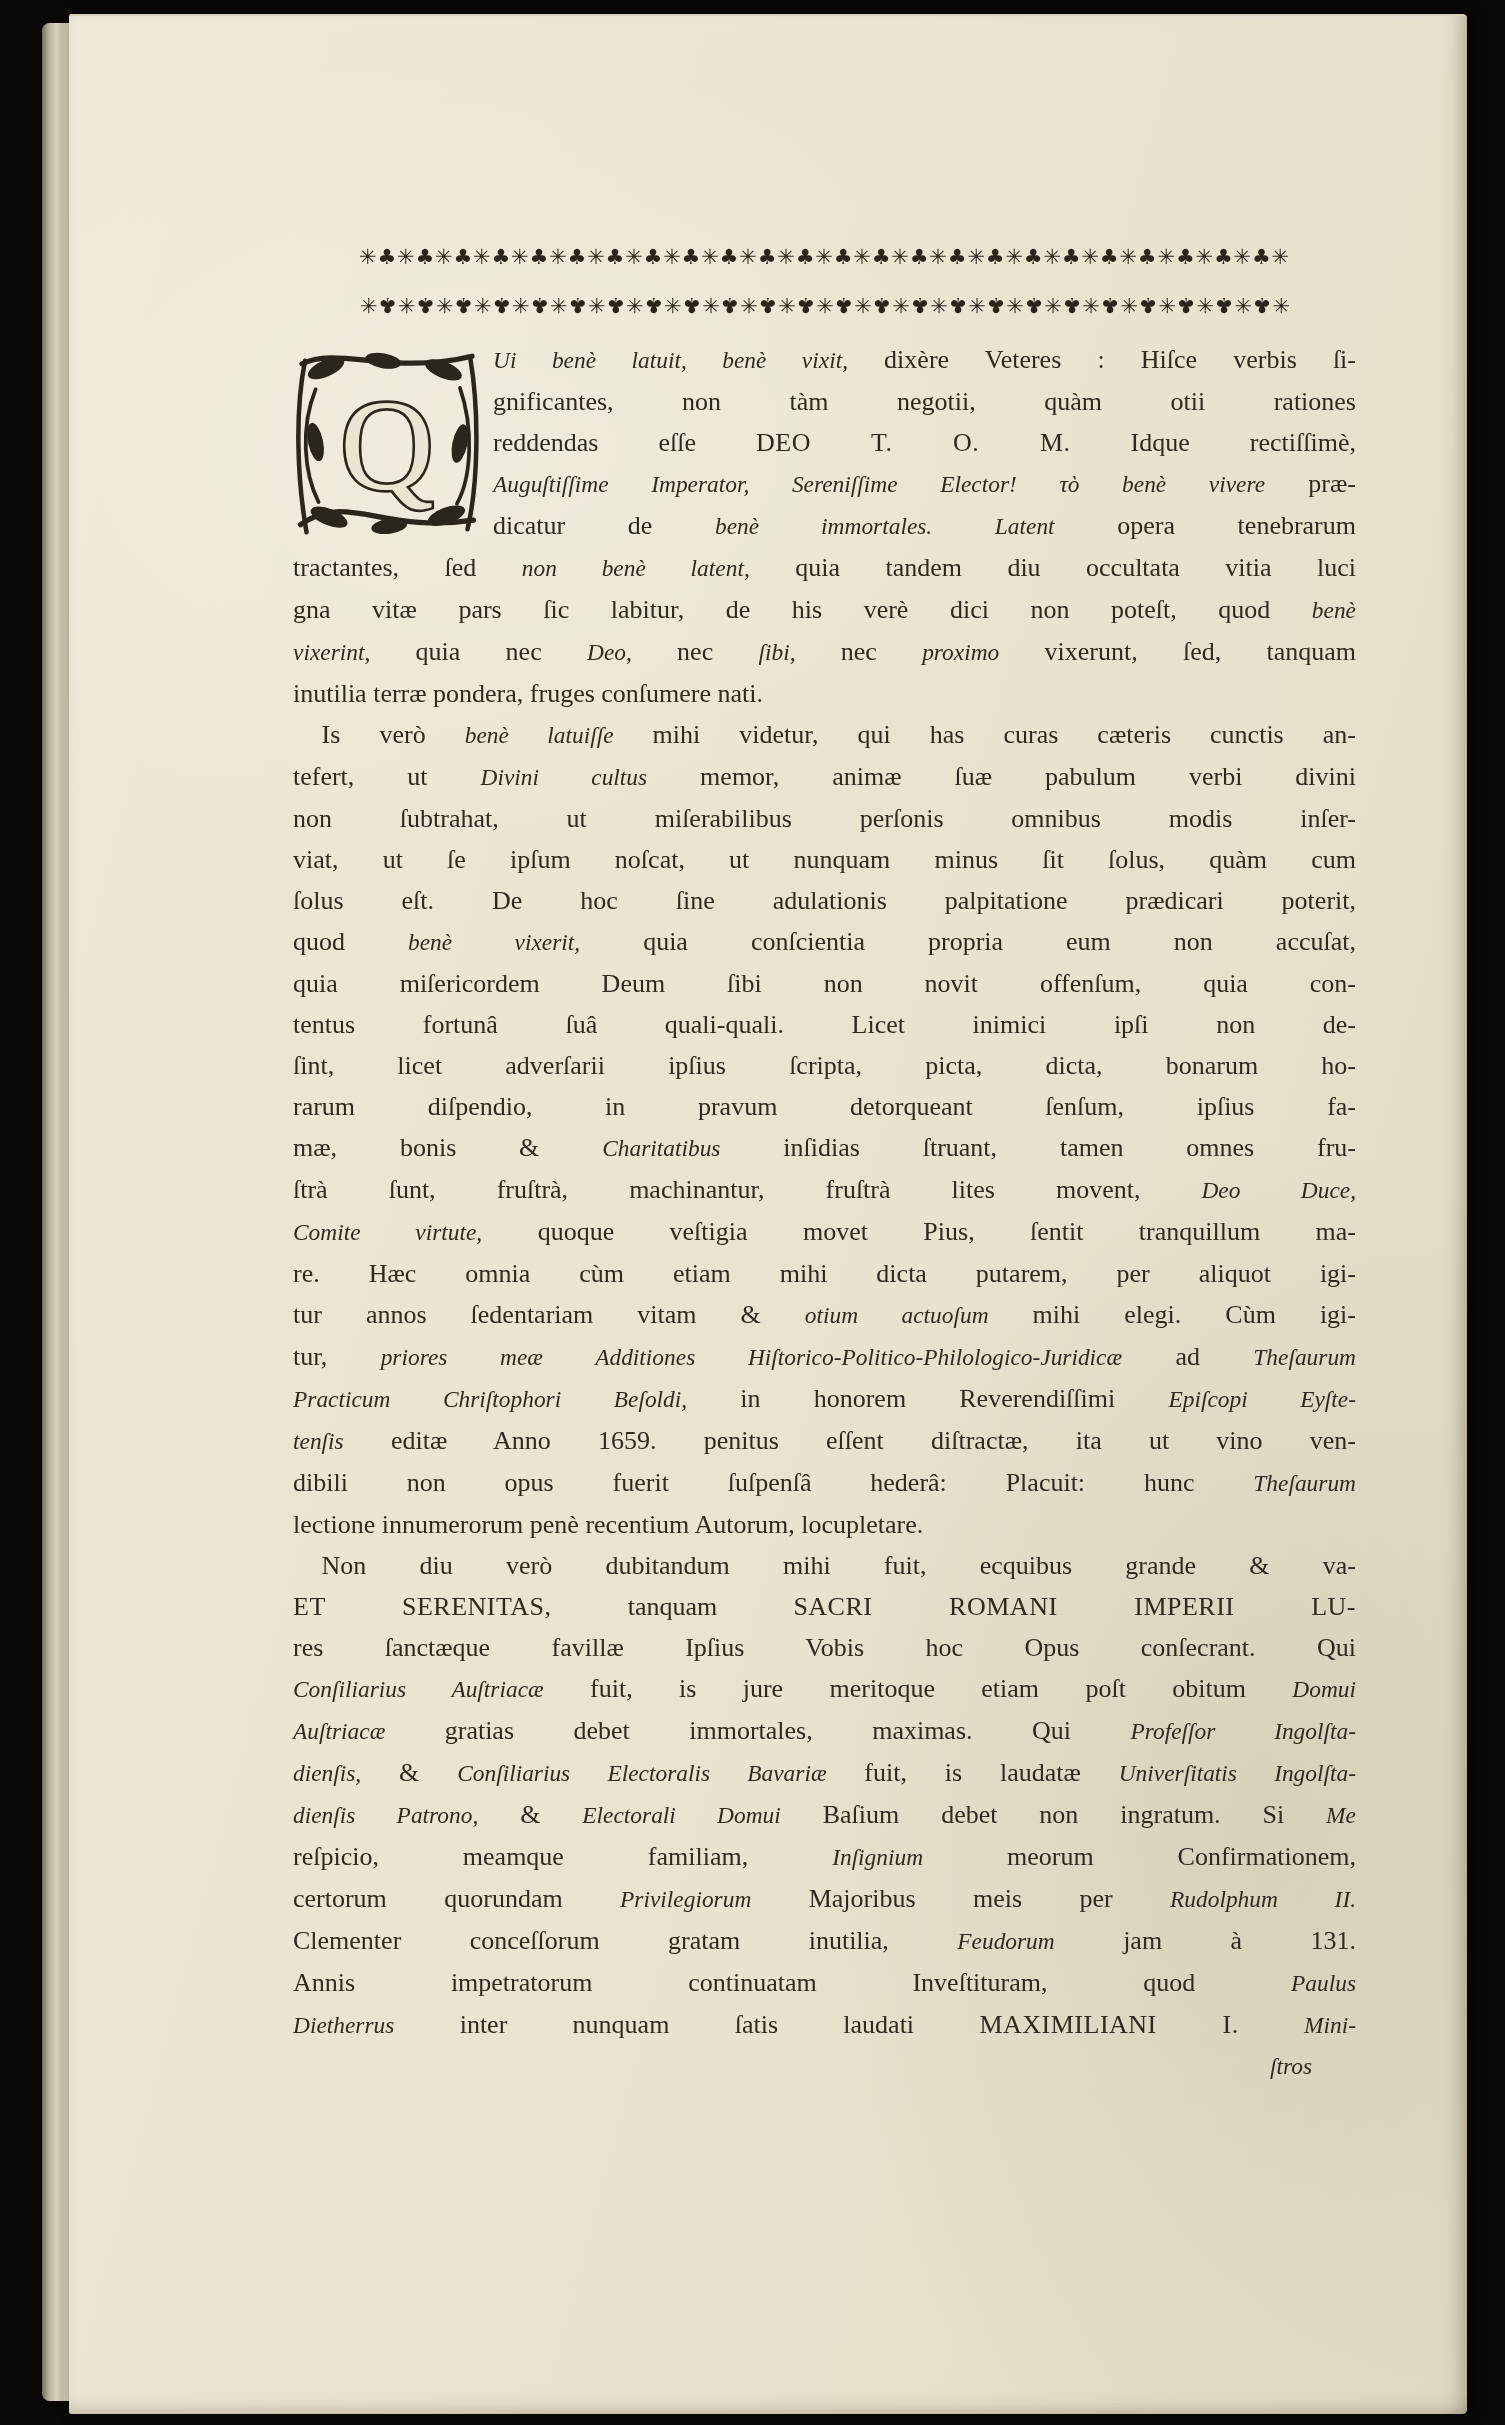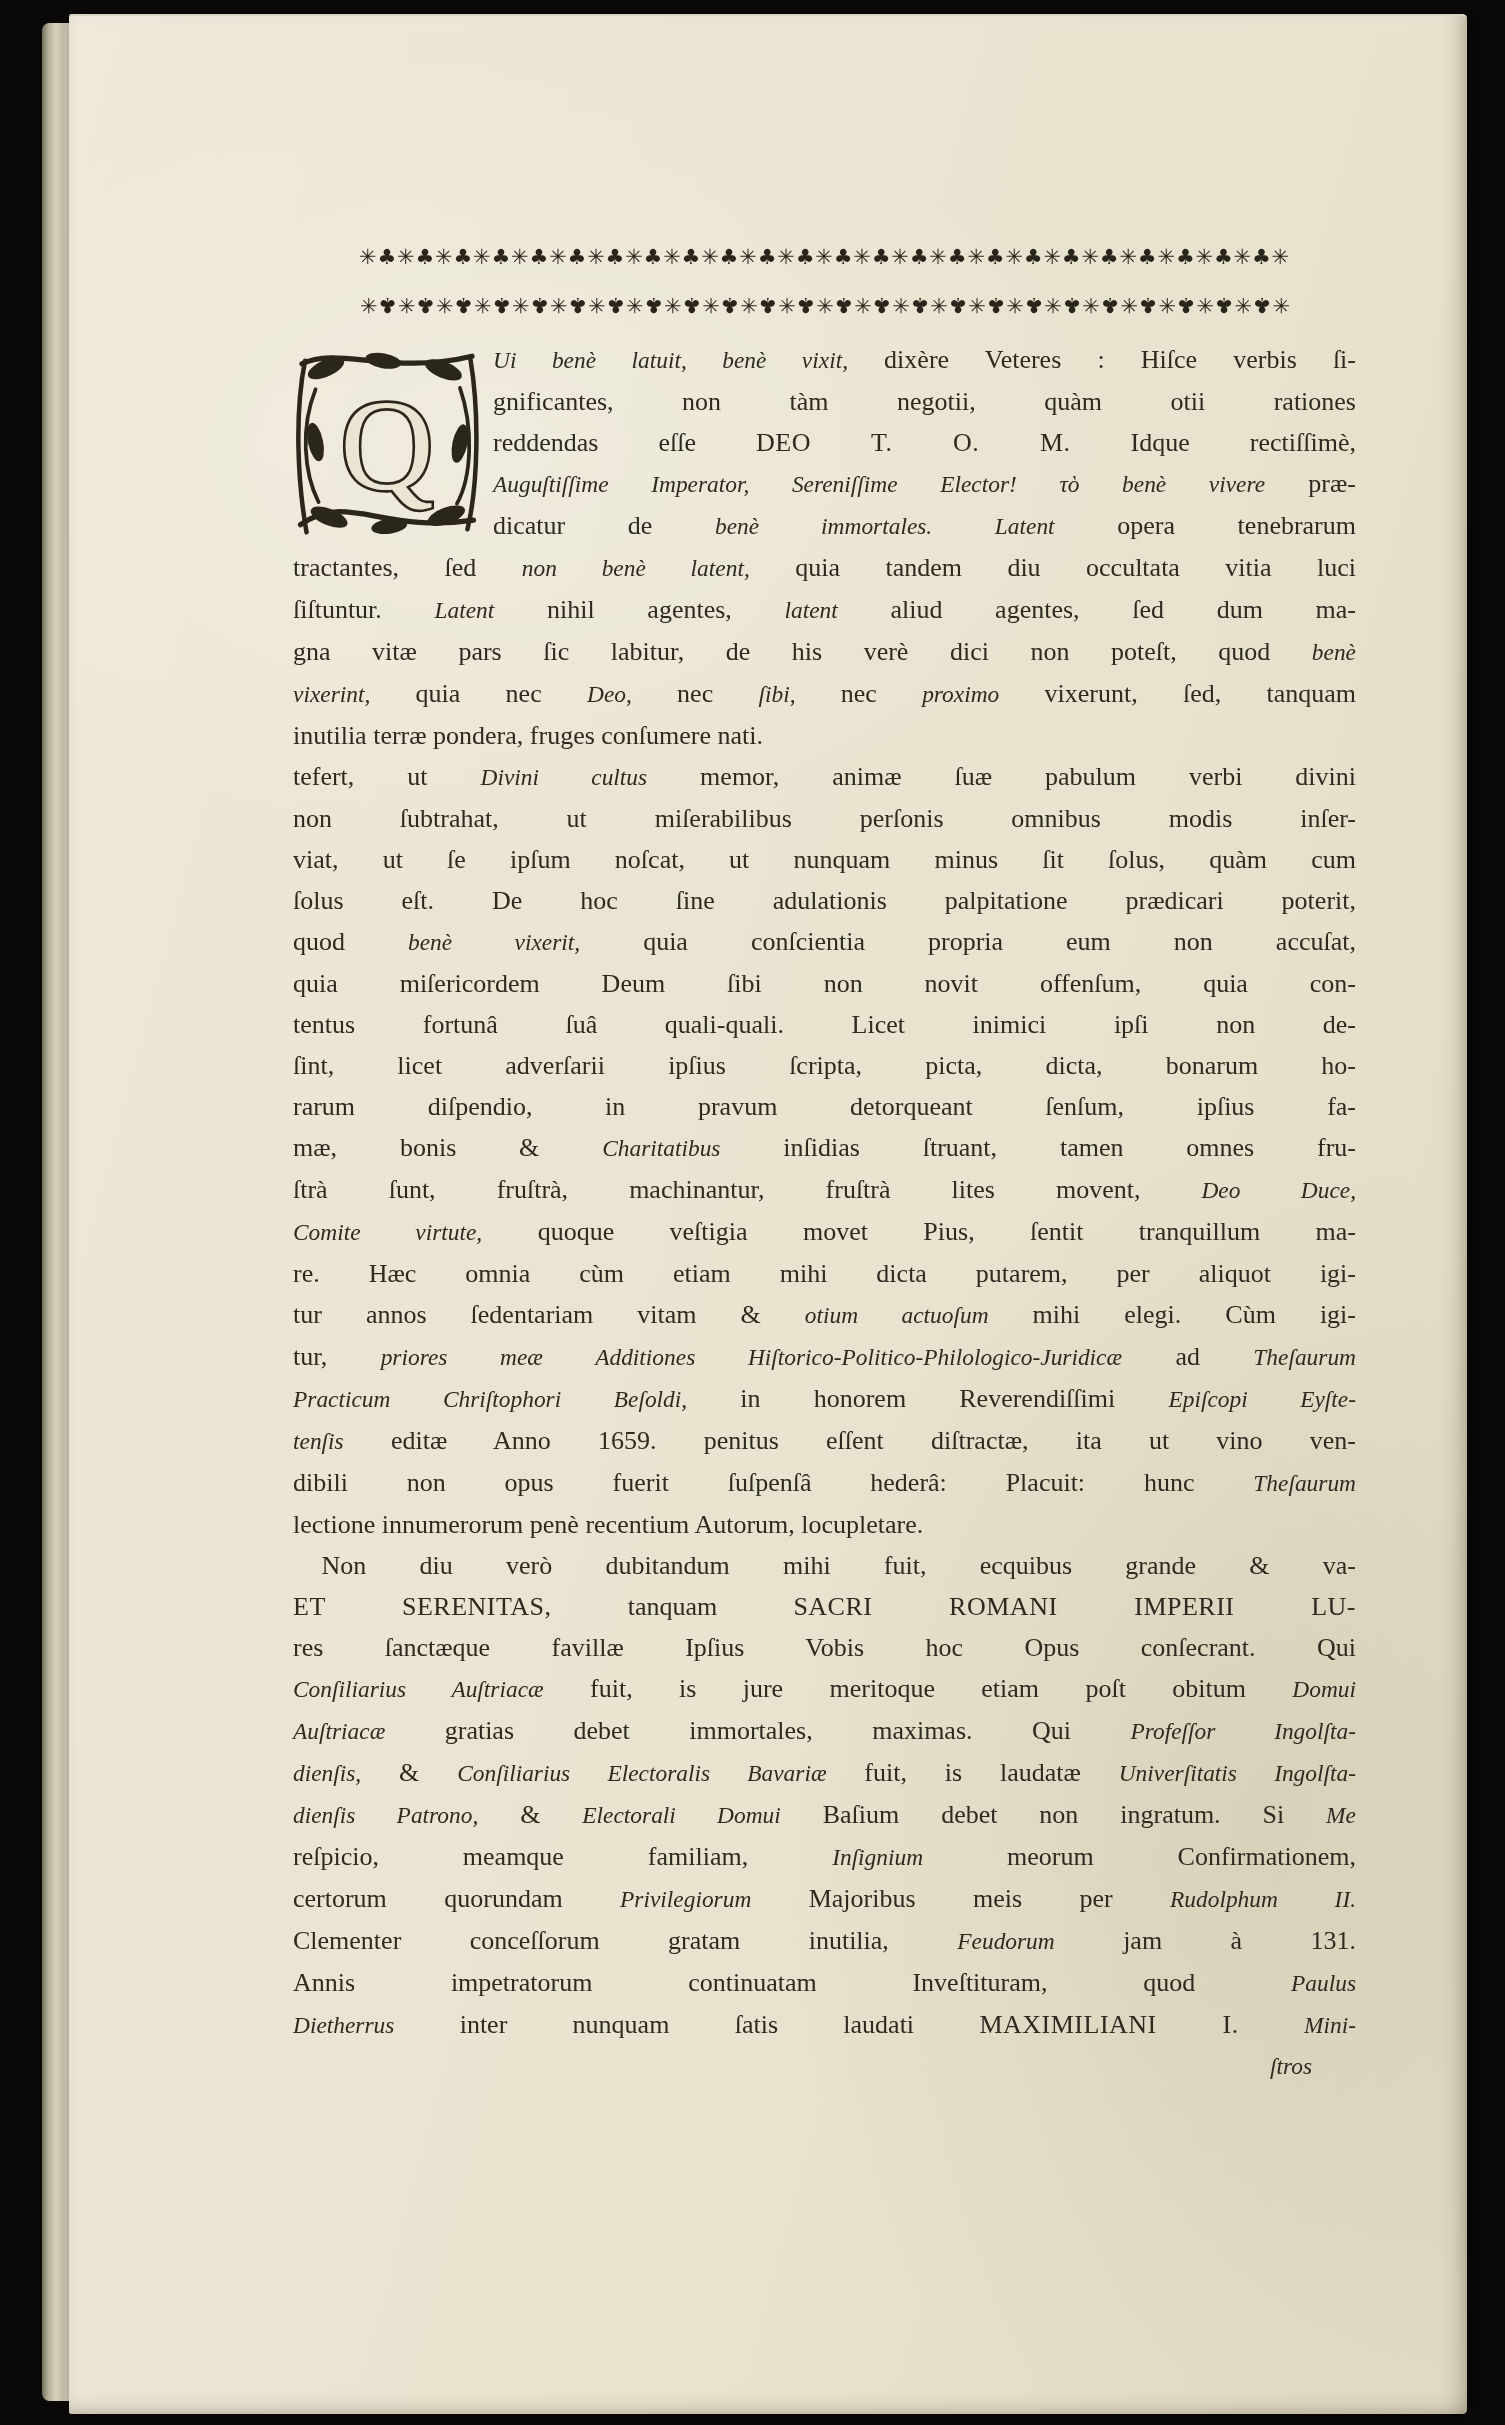--- a/index.html
+++ b/index.html
@@ -79,26 +79,26 @@
       </div>
 
       <div>
           <div class="para">
             <div class="line"><span class="seg-i">Ui benè latuit, benè vixit,</span><span class="seg-r"> dixère Veteres : Hiſce verbis ſi-</span></div>
             <div class="line"><span class="seg-r">gnificantes, non tàm negotii, quàm otii rationes</span></div>
             <div class="line"><span class="seg-r">reddendas eſſe </span><span class="seg-c">DEO T. O. M.</span><span class="seg-r">  Idque rectiſſimè,</span></div>
             <div class="line"><span class="seg-i">Auguſtiſſime Imperator, Sereniſſime Elector!</span><span class="seg-g"> τὸ </span><span class="seg-i">benè vivere</span><span class="seg-r"> præ-</span></div>
             <div class="line"><span class="seg-r">dicatur de </span><span class="seg-i">benè immortales.</span><span class="seg-r">  </span><span class="seg-i">Latent</span><span class="seg-r"> opera tenebrarum</span></div>
             <div class="line"><span class="seg-r">tractantes, ſed </span><span class="seg-i">non benè latent,</span><span class="seg-r"> quia tandem diu occultata vitia luci</span></div>
-            <div class="line"><span class="seg-r">ſiſtuntur.  </span><span class="seg-i">Latent</span><span class="seg-r"> nihil agentes, </span><span class="seg-i">latent</span><span class="seg-r"> aliud agentes, ſed dum ma-</span></div>
             <div class="line"><span class="seg-r">gna vitæ pars ſic labitur, de his verè dici non poteſt, quod </span><span class="seg-i">benè</span></div>
             <div class="line"><span class="seg-i">vixerint,</span><span class="seg-r"> quia nec </span><span class="seg-i">Deo,</span><span class="seg-r"> nec </span><span class="seg-i">ſibi,</span><span class="seg-r"> nec </span><span class="seg-i">proximo</span><span class="seg-r"> vixerunt, ſed, tanquam</span></div>
             <div class="line last"><span class="seg-r">inutilia terræ pondera, fruges conſumere nati.</span></div>
           </div>
           <div class="para">
+            <div class="line indent"><span class="seg-r">Is verò </span><span class="seg-i">benè latuiſſe</span><span class="seg-r"> mihi videtur, qui has curas cæteris cunctis an-</span></div>
             <div class="line"><span class="seg-r">tefert, ut </span><span class="seg-i">Divini cultus</span><span class="seg-r"> memor, animæ ſuæ pabulum verbi divini</span></div>
             <div class="line"><span class="seg-r">non ſubtrahat, ut miſerabilibus perſonis omnibus modis inſer-</span></div>
             <div class="line"><span class="seg-r">viat, ut ſe ipſum noſcat, ut nunquam minus ſit ſolus, quàm cum</span></div>
             <div class="line"><span class="seg-r">ſolus eſt. De hoc ſine adulationis palpitatione prædicari poterit,</span></div>
             <div class="line"><span class="seg-r">quod </span><span class="seg-i">benè vixerit,</span><span class="seg-r"> quia conſcientia propria eum non accuſat,</span></div>
             <div class="line"><span class="seg-r">quia miſericordem Deum ſibi non novit offenſum, quia con-</span></div>
             <div class="line"><span class="seg-r">tentus fortunâ ſuâ quali-quali.  Licet inimici ipſi non de-</span></div>
             <div class="line"><span class="seg-r">ſint, licet adverſarii ipſius ſcripta, picta, dicta, bonarum ho-</span></div>
             <div class="line"><span class="seg-r">rarum diſpendio, in pravum detorqueant ſenſum, ipſius fa-</span></div>
             <div class="line"><span class="seg-r">mæ, bonis &amp; </span><span class="seg-i">Charitatibus</span><span class="seg-r"> inſidias ſtruant, tamen omnes fru-</span></div>

